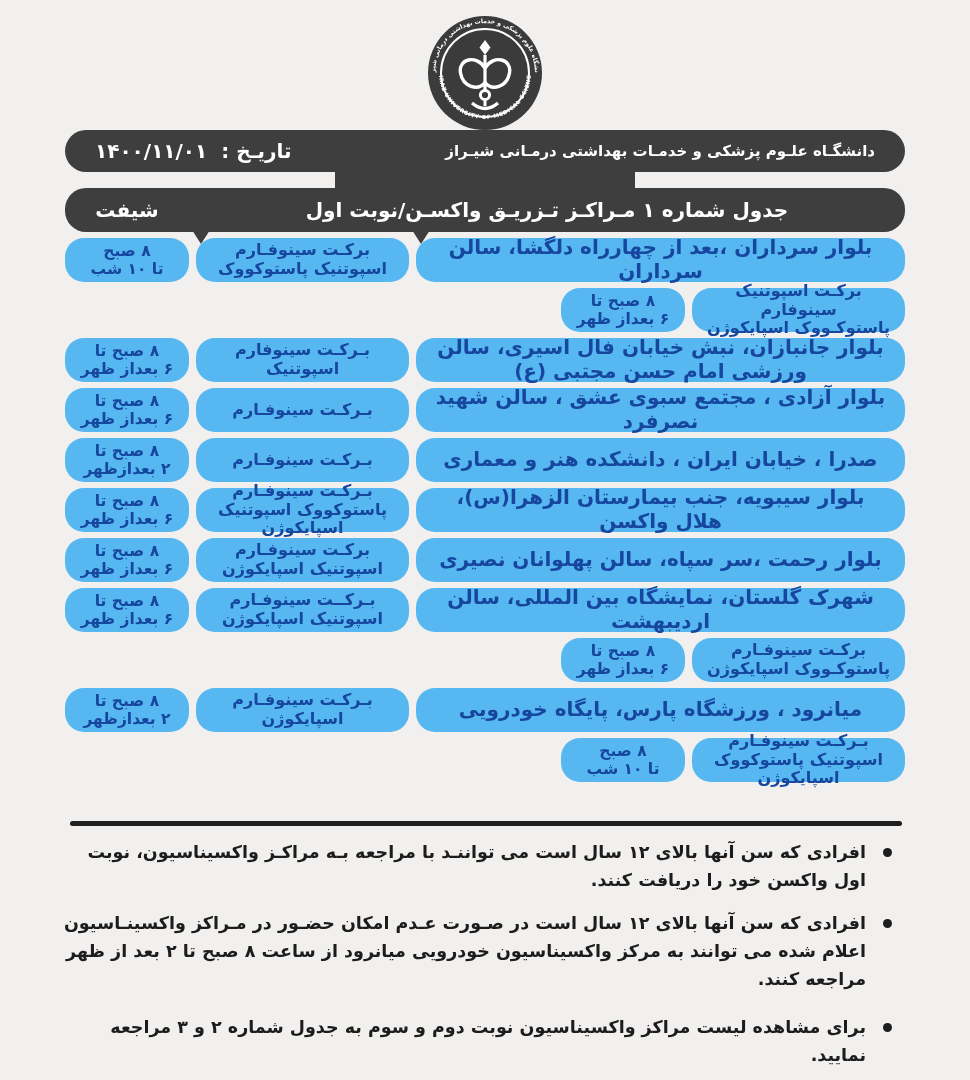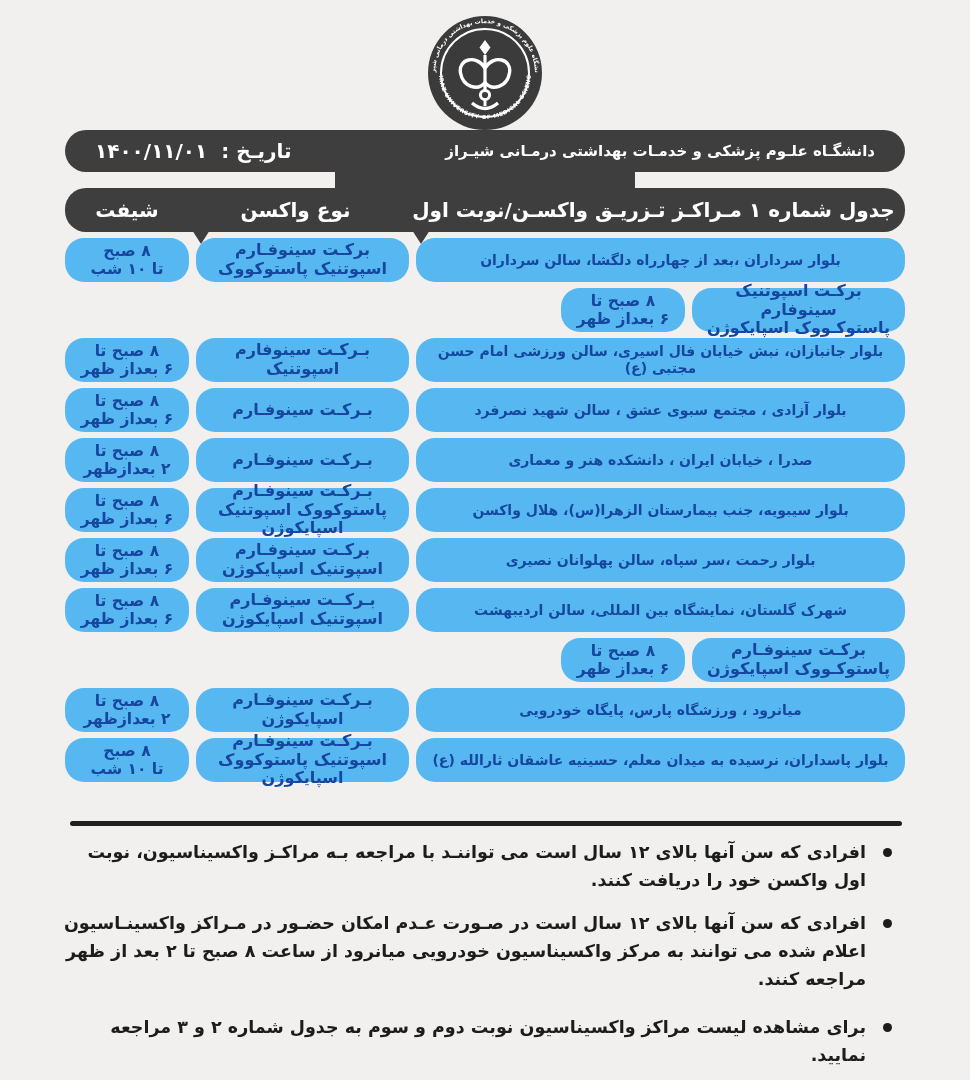--- a/index.html
+++ b/index.html
@@ -50,21 +50,21 @@
     position:absolute; top:238px; right:65px; left:65px;
     display:flex; flex-direction:column; gap:6px; z-index:2;
   }
   .row{display:flex; gap:7px; height:44px;}
   .pill{
     background:var(--pill); color:var(--pill-text);
     border-radius:19px; font-weight:bold;
     display:flex; align-items:center; justify-content:center;
     text-align:center; white-space:pre-line; line-height:1.18;
   }
-  .pill.location{flex:1 1 auto; font-size:14px; padding:16px 14px;}
+  .pill.location{flex:1 1 auto; font-size:20px; padding:16px 14px;}
   .pill.vaccine{flex:0 0 213px; font-size:16px; padding:15px 6px;}
   .pill.shift{flex:0 0 124px; font-size:15.5px; padding:0 4px;}
 
   
   .divider{
     position:absolute; top:821px; right:68px; width:832px; height:5px;
     background:#202020; border-radius:3px;
   }
   .notes{
     position:absolute; top:838px; right:72px; left:55px;
@@ -116,21 +116,20 @@
     <div class="date-box">
       <span>تاریـخ :</span>
       <span>۱۴۰۰/۱۱/۰۱</span>
     </div>
   </div>
 
   <div class="bar-connector"></div>
 
   <div class="bar bar-cols">
     <div class="col col-title">جدول شماره ۱ مـراکـز تـزریـق واکسـن/نوبت اول</div>
-    <div class="col col-vaccine">نوع واکسن</div>
     <div class="col col-shift">شیفت</div>
   </div>
 
   <div class="wedge wedge-1"></div>
   <div class="wedge wedge-2"></div>
 
   <div class="rows" id="rows">
     <div class="row">
       <div class="pill location"><span>بلوار سرداران ،بعد از چهارراه دلگشا، سالن سرداران</span></div>
       <div class="pill vaccine"><span>برکـت سینوفـارم
@@ -199,21 +198,20 @@
     </div>
 
     <div class="row">
       <div class="pill location"><span>میانرود ، ورزشگاه پارس، پایگاه خودرویی</span></div>
       <div class="pill vaccine"><span>بـرکـت سینوفـارم اسپایکوژن</span></div>
       <div class="pill shift"><span>۸ صبح تا
 ۲ بعدازظهر</span></div>
     </div>
 
     <div class="row">
-      <div class="pill location"><span>بلوار پاسداران، نرسیده به میدان معلم، حسینیه عاشقان ثارالله (ع)</span></div>
       <div class="pill vaccine"><span>بـرکـت سینوفـارم
 اسپوتنیک پاستوکووک اسپایکوژن</span></div>
       <div class="pill shift"><span>۸ صبح
 تا ۱۰ شب</span></div>
     </div>
   </div>
 
   <div class="divider"></div>
   <ul class="notes">
     <li>افرادی که سن آنها بالای ۱۲ سال است می تواننـد با مراجعه بـه مراکـز واکسیناسیون، نوبت اول واکسن خود را دریافت کنند.</li>

